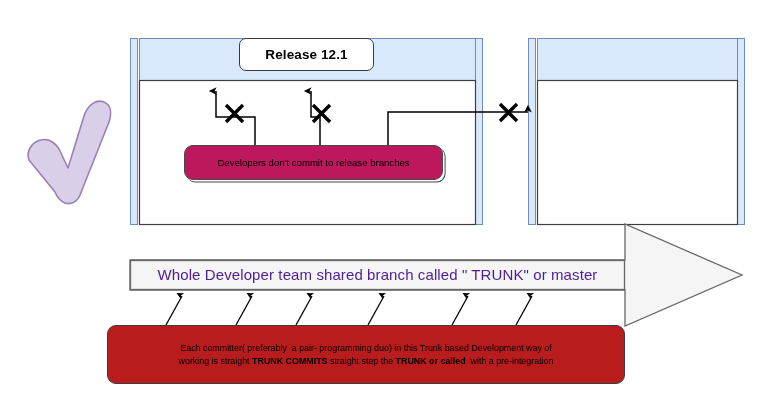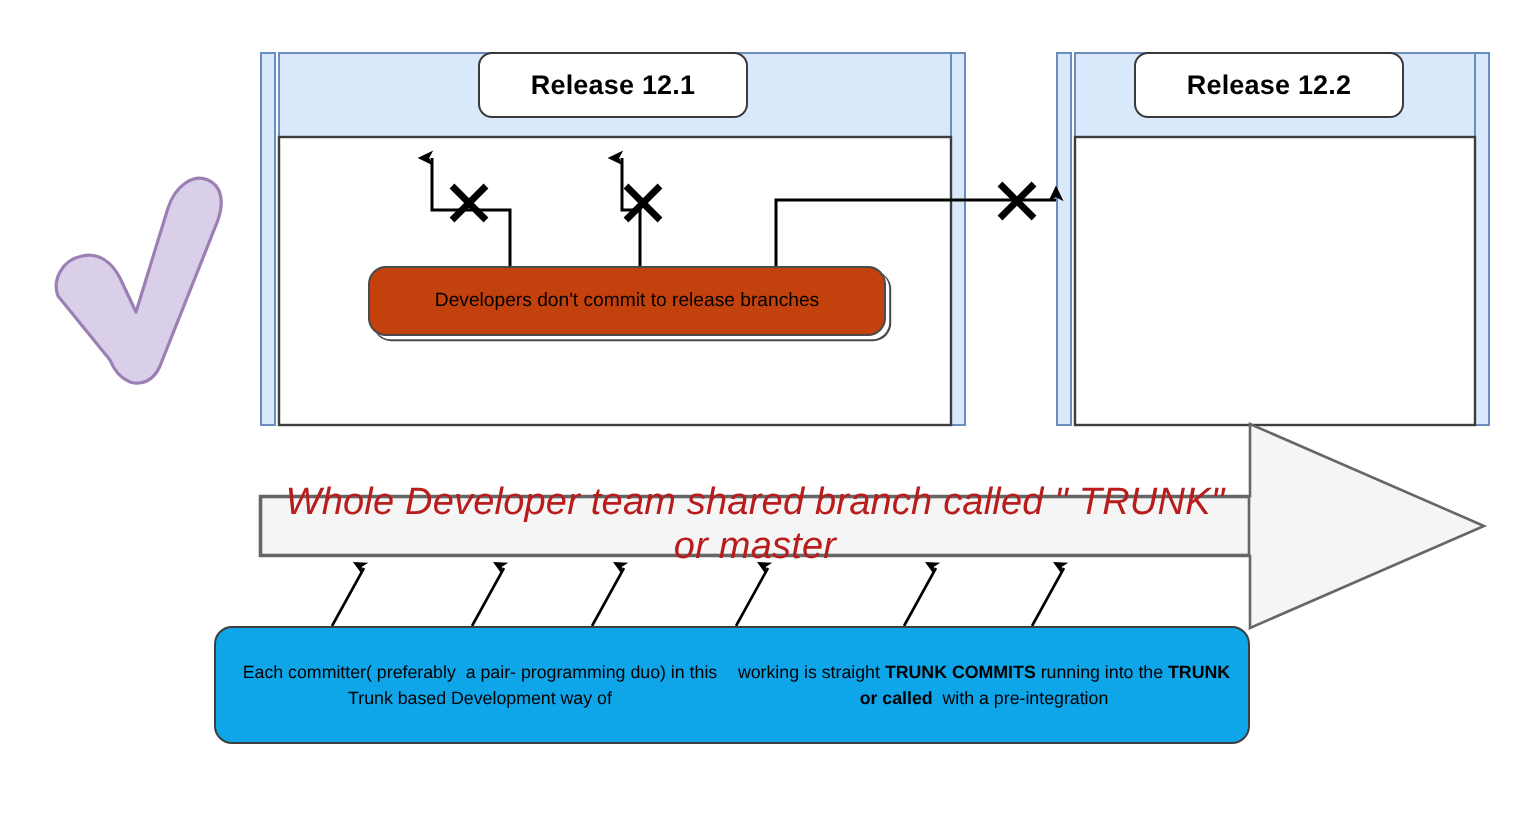--- a/index.html
+++ b/index.html
@@ -10,21 +10,21 @@
   body {
     width: 768px;
     height: 408px;
     position: relative;
     overflow: hidden;
     font-family: "Liberation Sans", sans-serif;
     color: #000000;
   }
   #diagram-root {
     position: absolute;
-    left: 0; top: 0;
+    left: 0; top: 12px;
     width: 768px;
     height: 314px;
   }
   svg.layer {
     position: absolute;
     left: 0; top: 0;
     width: 768px;
     height: 408px;
     overflow: visible;
   }
@@ -42,42 +42,41 @@
   .release-label {
     background: #ffffff;
     border: 1.4px solid #3a3a3a;
     border-radius: 7px;
     font-size: 13.5px;
     font-weight: bold;
     letter-spacing: .1px;
   }
   
   .note-box {
-    background: #c2410c;
+    background: #be185d;
     border: 1.3px solid #4a4a4a;
     border-radius: 9px;
     font-size: 9.6px;
     font-weight: normal;
     box-shadow: 2.2px 2.2px 0 -0.6px #ffffff, 2.6px 2.6px 0 0 #4a4a4a;
   }
   
   .banner-text {
-    font-size: 19px;
+    font-size: 15px;
     letter-spacing: .1px;
-    color: #b91c1c;
-    font-style: italic;
+    color: #4c1d95;
   }
   
   .committer-box {
-    background: #0ea5e9;
+    background: #b91c1c;
     border: 1.3px solid #3d3d3d;
     border-radius: 9px;
     font-size: 8.9px;
     padding: 2px 6px;
-    flex-direction: row;
+    flex-direction: column;
     justify-content: center;
     line-height: 1.42;
   }
   .committer-box .line { display: block; width: 100%; }
   .committer-box b { font-weight: bold; }
 </style>
 </head>
 <body>
 
 <div id="diagram-root">
@@ -154,30 +153,27 @@
                L80,183
                C77,190 71,193 65,191
                C60,189 57,185 55,180 Z" fill="#d9cfe8" stroke="#9b7fb5" stroke-width="1.6" stroke-linejoin="round"></path>
     </g>
   </svg>
 
   <div class="txt release-label" style="left:239px; top:26px; width:135px; height:33px;">
     <span>Release 12.1</span>
   </div>
 
-  <div class="txt release-label" style="left:567px; top:26px; width:135px; height:33px;">
-    <span>Release 12.2</span>
-  </div>
 
   <div class="txt note-box" style="left:184px; top:133px; width:259px; height:35px;">
     <span>Developers don't commit to release branches</span>
   </div>
 
   <div class="txt banner-text" style="left:132px; top:249px; width:491px; height:28px;">
     <span>Whole Developer team shared branch called " TRUNK" or master</span>
   </div>
 
   <div class="txt committer-box" style="left:107px; top:313px; width:518px; height:59px;">
     <span class="line">Each committer( preferably  a pair- programming duo) in this Trunk based Development way of</span>
-    <span class="line"><span>working is straight </span><b>TRUNK COMMITS</b><span> running into the </span><b>TRUNK or called</b><span>  with a pre-integration</span></span>
+    <span class="line"><span>working is straight </span><b>TRUNK COMMITS</b><span> straight step the </span><b>TRUNK or called</b><span>  with a pre-integration</span></span>
   </div>
 
 </div>
 
 </body></html>

